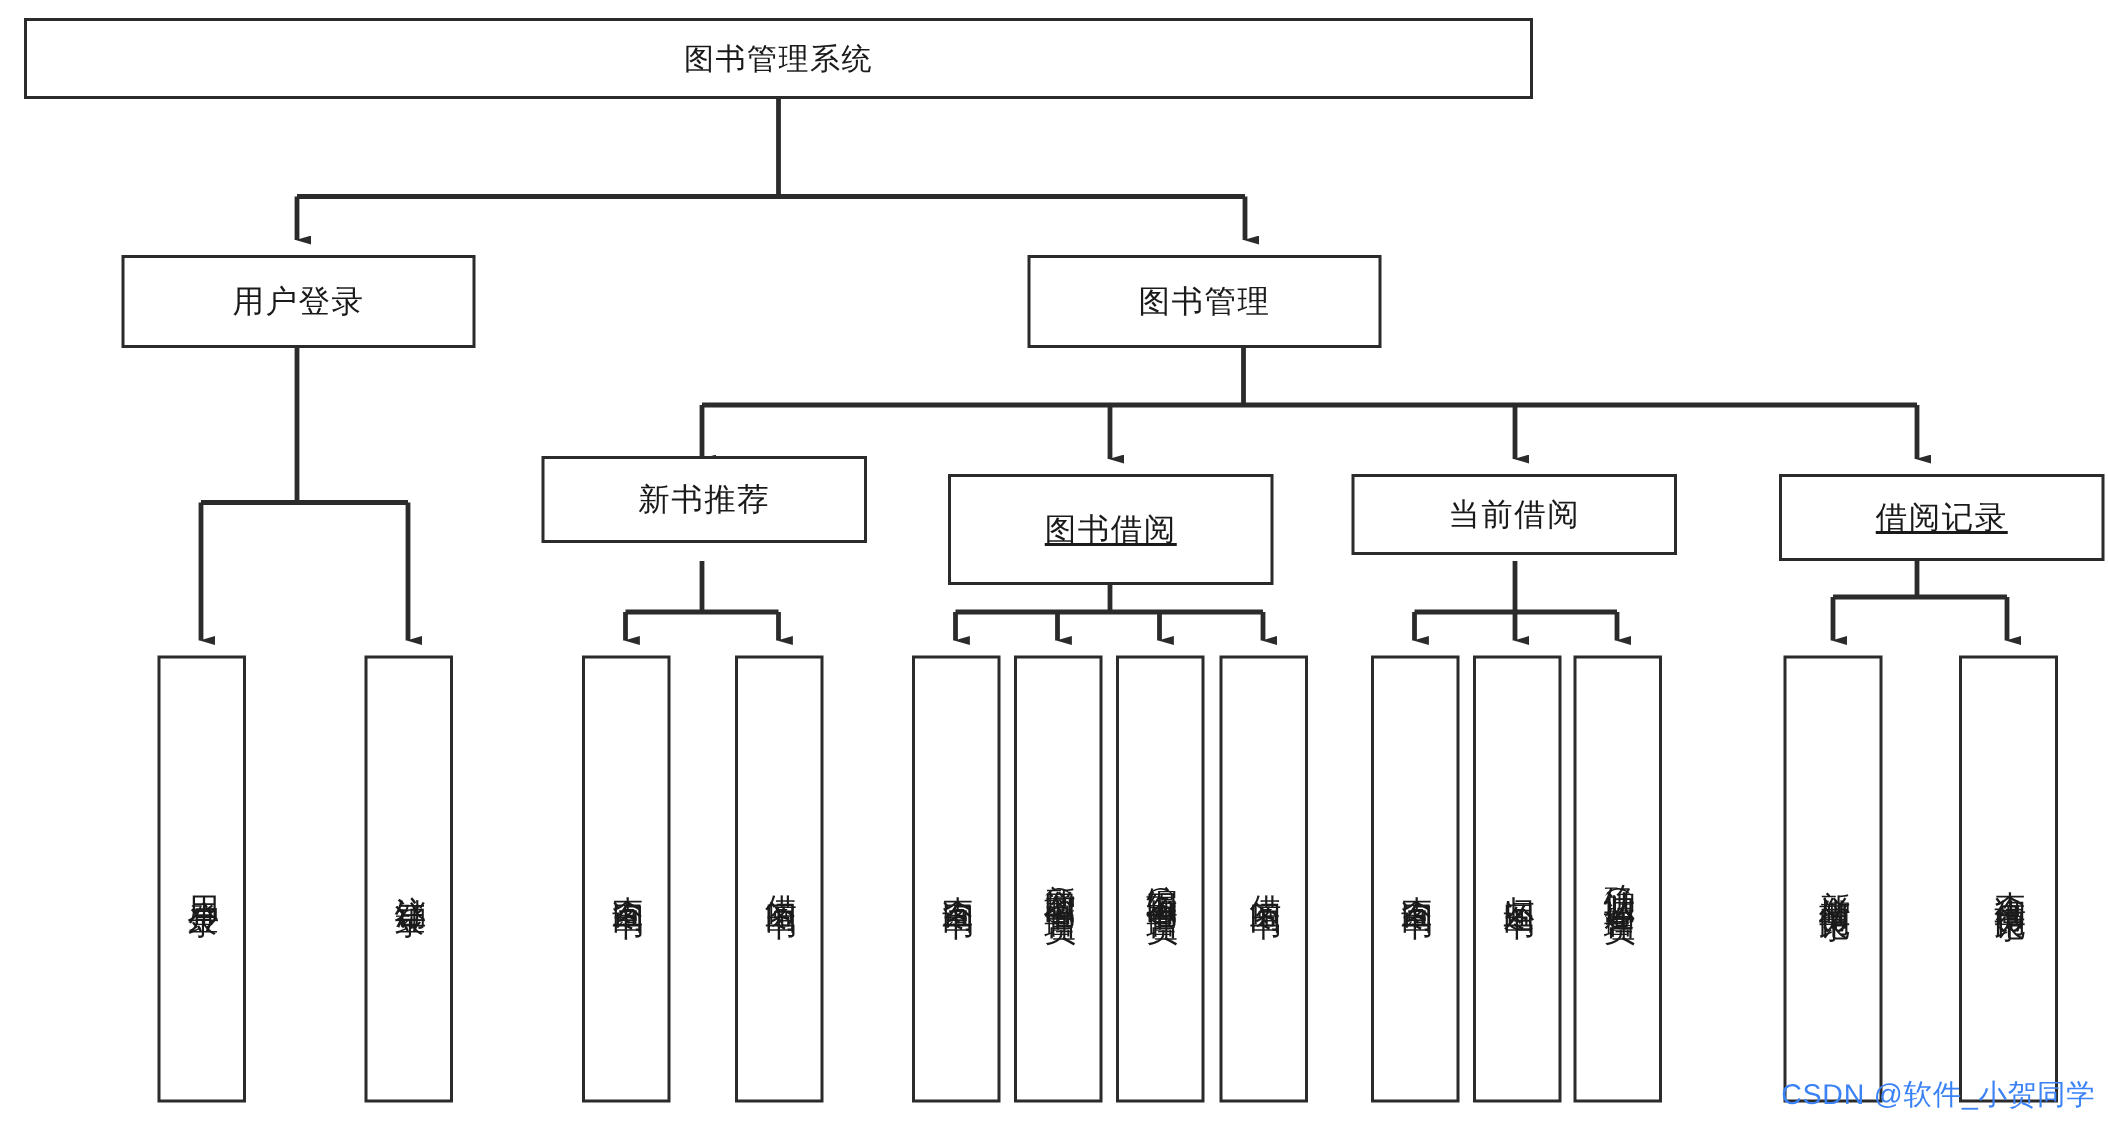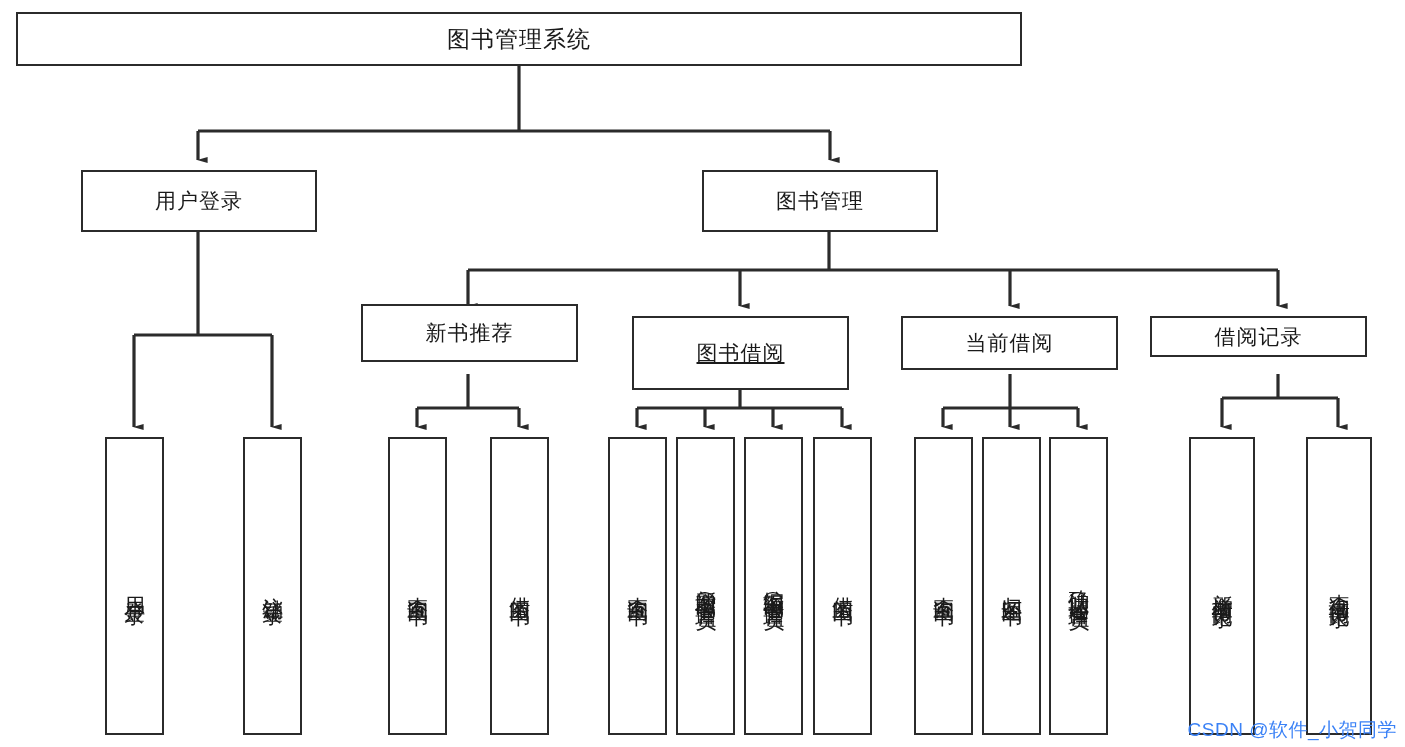--- a/index.html
+++ b/index.html
@@ -27,21 +27,21 @@
     background:#ffffff;
     border:2.5px solid #2b2b2b;
     display:flex;
     align-items:center;
     justify-content:center;
     text-align:center;
     color:#1a1a1a;
     z-index:2;
   }
   .node.root{
-    font-size:23px;
+    font-size:20px;
     letter-spacing:1px;
   }
   .node.branch{
     font-size:21px;
     letter-spacing:1px;
   }
   .node.leaf{
     font-size:21px;
     align-items:center;
     justify-content:center;
@@ -121,34 +121,34 @@
     </g>
   </svg>
 
   <div class="node root" style="left:16px;top:12px;width:1006px;height:54px;">
     <span>图书管理系统</span>
   </div>
 
   <div class="node branch" style="left:81px;top:170px;width:236px;height:62px;">
     <span>用户登录</span>
   </div>
-  <div class="node branch" style="left:702px;top:170px;width:236px;height:62px;">
+  <div class="node branch" style="left:685px;top:170px;width:236px;height:62px;">
     <span>图书管理</span>
   </div>
 
   <div class="node branch" style="left:361px;top:304px;width:217px;height:58px;text-align:center;">
     <span>新书推荐</span>
   </div>
   <div class="node branch" style="left:632px;top:316px;width:217px;height:74px;text-decoration:underline;">
     <span>图书借阅</span>
   </div>
   <div class="node branch" style="left:901px;top:316px;width:217px;height:54px;">
     <span>当前借阅</span>
   </div>
-  <div class="node branch" style="left:1150px;top:316px;width:217px;height:41px;">
+  <div class="node branch" style="left:1186px;top:316px;width:217px;height:58px;text-decoration:underline;">
     <span>借阅记录</span>
   </div>
 
   <div class="node leaf" style="left:105px;top:437px;width:59px;height:298px;">
     <span class="vtext">用户登录</span>
   </div>
   <div class="node leaf" style="left:243px;top:437px;width:59px;height:298px;">
     <span class="vtext">注销登录</span>
   </div>
 

